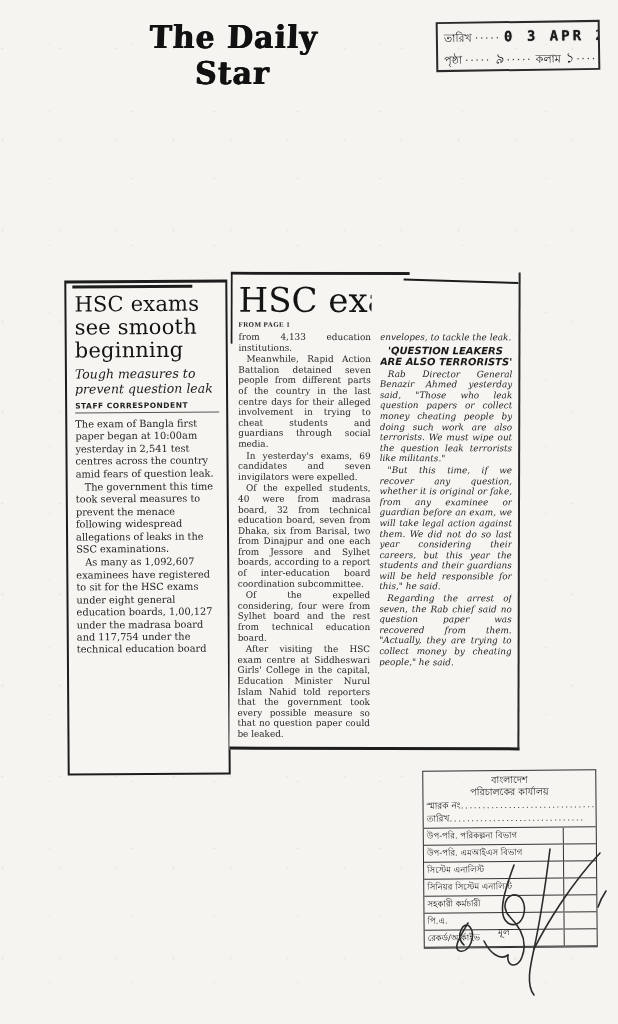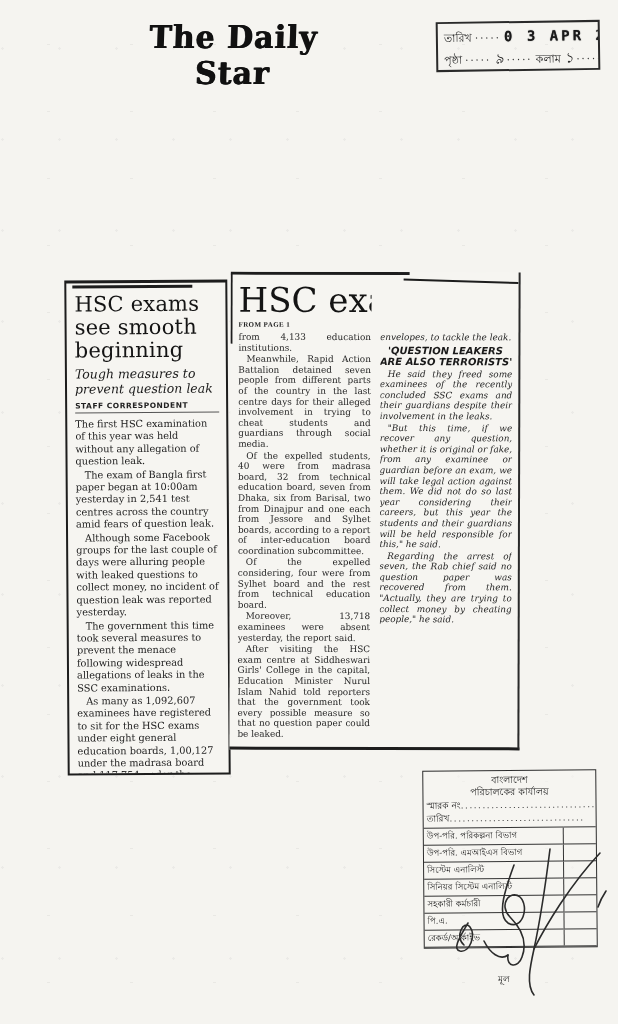--- a/index.html
+++ b/index.html
@@ -108,21 +108,21 @@
   .routing .hdr{text-align:center;font-size:9.5px;line-height:12px;padding:3px 2px 1px 2px;}
   .routing .memo{padding:0 3px;line-height:13px;white-space:nowrap;overflow:hidden;}
   .routing table{border-collapse:collapse;width:100%;margin-top:2px;}
   .routing td{
     border-top:1px solid #333;padding:1px 3px;height:13px;
     font-size:8.5px;white-space:nowrap;overflow:hidden;
   }
   .routing td.chk{border-left:1px solid #333;width:26px;}
   .routing .lastrow td{border-bottom:1px solid #333;}
   .note-under{
-    position:absolute;left:498px;top:972px;font-size:9px;color:#222;
+    position:absolute;left:498px;top:925px;font-size:9px;color:#222;
   }
   .signature{position:absolute;left:430px;top:845px;pointer-events:none;}
   .dotline{letter-spacing:1.5px;color:#444;}
 </style>
 </head>
 <body>
 
 <div class="page">
 
   <div class="masthead">The Daily Star</div>
@@ -142,48 +142,46 @@
       <span class="hand">১</span>
       <span class="dots">······</span>
     </div>
   </div>
 
   <div class="clip-left">
     <h2>HSC exams see smooth beginning</h2>
     <div class="subhead">Tough measures to prevent question leak</div>
     <div class="byline">STAFF CORRESPONDENT</div>
     <div class="body-sm">
-      <p>The first HSC examination of this year was held without any allegation of question leak.</p>
       <p>The exam of Bangla first paper began at 10:00am yesterday in 2,541 test centres across the country amid fears of question leak.</p>
-      <p>Although some Facebook groups for the last couple of days were alluring people with leaked questions to collect money, no incident of question leak was reported yesterday.</p>
       <p>The government this time took several measures to prevent the menace following widespread allegations of leaks in the SSC examinations.</p>
       <p>As many as 1,092,607 examinees have registered to sit for the HSC exams under eight general education boards, 1,00,127 under the madrasa board and 117,754 under the technical education board</p>
     </div>
 
   </div>
 
   <div class="clip-main">
     <div class="leftedge"></div>
     <div class="cols">
       <div class="col">
         <h1 style="width:250px;">HSC exams</h1>
         <div class="kicker">FROM PAGE 1</div>
         <p>from 4,133 education institutions.</p>
         <p>Meanwhile, Rapid Action Battalion detained seven people from different parts of the country in the last centre days for their alleged involvement in trying to cheat students and guardians through social media.</p>
+        <p>In yesterday's exams, 69 candidates and seven invigilators were expelled.</p>
         <p>Of the expelled students, 40 were from madrasa board, 32 from technical education board, seven from Dhaka, six from Barisal, two from Dinajpur and one each from Jessore and Sylhet boards, according to a report of inter-education board coordination subcommittee.</p>
         <p>Of the expelled considering, four were from Sylhet board and the rest from technical education board.</p>
-        <p>Moreover, 13,718 examinees were absent yesterday, the report said.</p>
         <p>After visiting the HSC exam centre at Siddheswari Girls' College in the capital, Education Minister Nurul Islam Nahid told reporters that the government took every possible measure so that no question paper could be leaked.</p>
 
       </div>
       <div class="col col2pad">
         <div style="height:40px;"></div>
         <p>envelopes, to tackle the leak.</p>
         <p class="crosshead">'QUESTION LEAKERS ARE ALSO TERRORISTS'</p>
-        <p>He said they freed some examinees of the recently concluded SSC exams and their guardians despite their involvement in the leaks.</p>
+        <p>Rab Director General Benazir Ahmed yesterday said, "Those who leak question papers or collect money cheating people by doing such work are also terrorists. We must wipe out the question leak terrorists like militants."</p>
         <p>"But this time, if we recover any question, whether it is original or fake, from any examinee or guardian before an exam, we will take legal action against them. We did not do so last year considering their careers, but this year the students and their guardians will be held responsible for this," he said.</p>
         <p>Regarding the arrest of seven, the Rab chief said no question paper was recovered from them. "Actually, they are trying to collect money by cheating people," he said.</p>
 
       </div>
     </div>
   </div>
 
   <div class="routing">
     <div class="hdr">
       <div>বাংলাদেশ</div>

